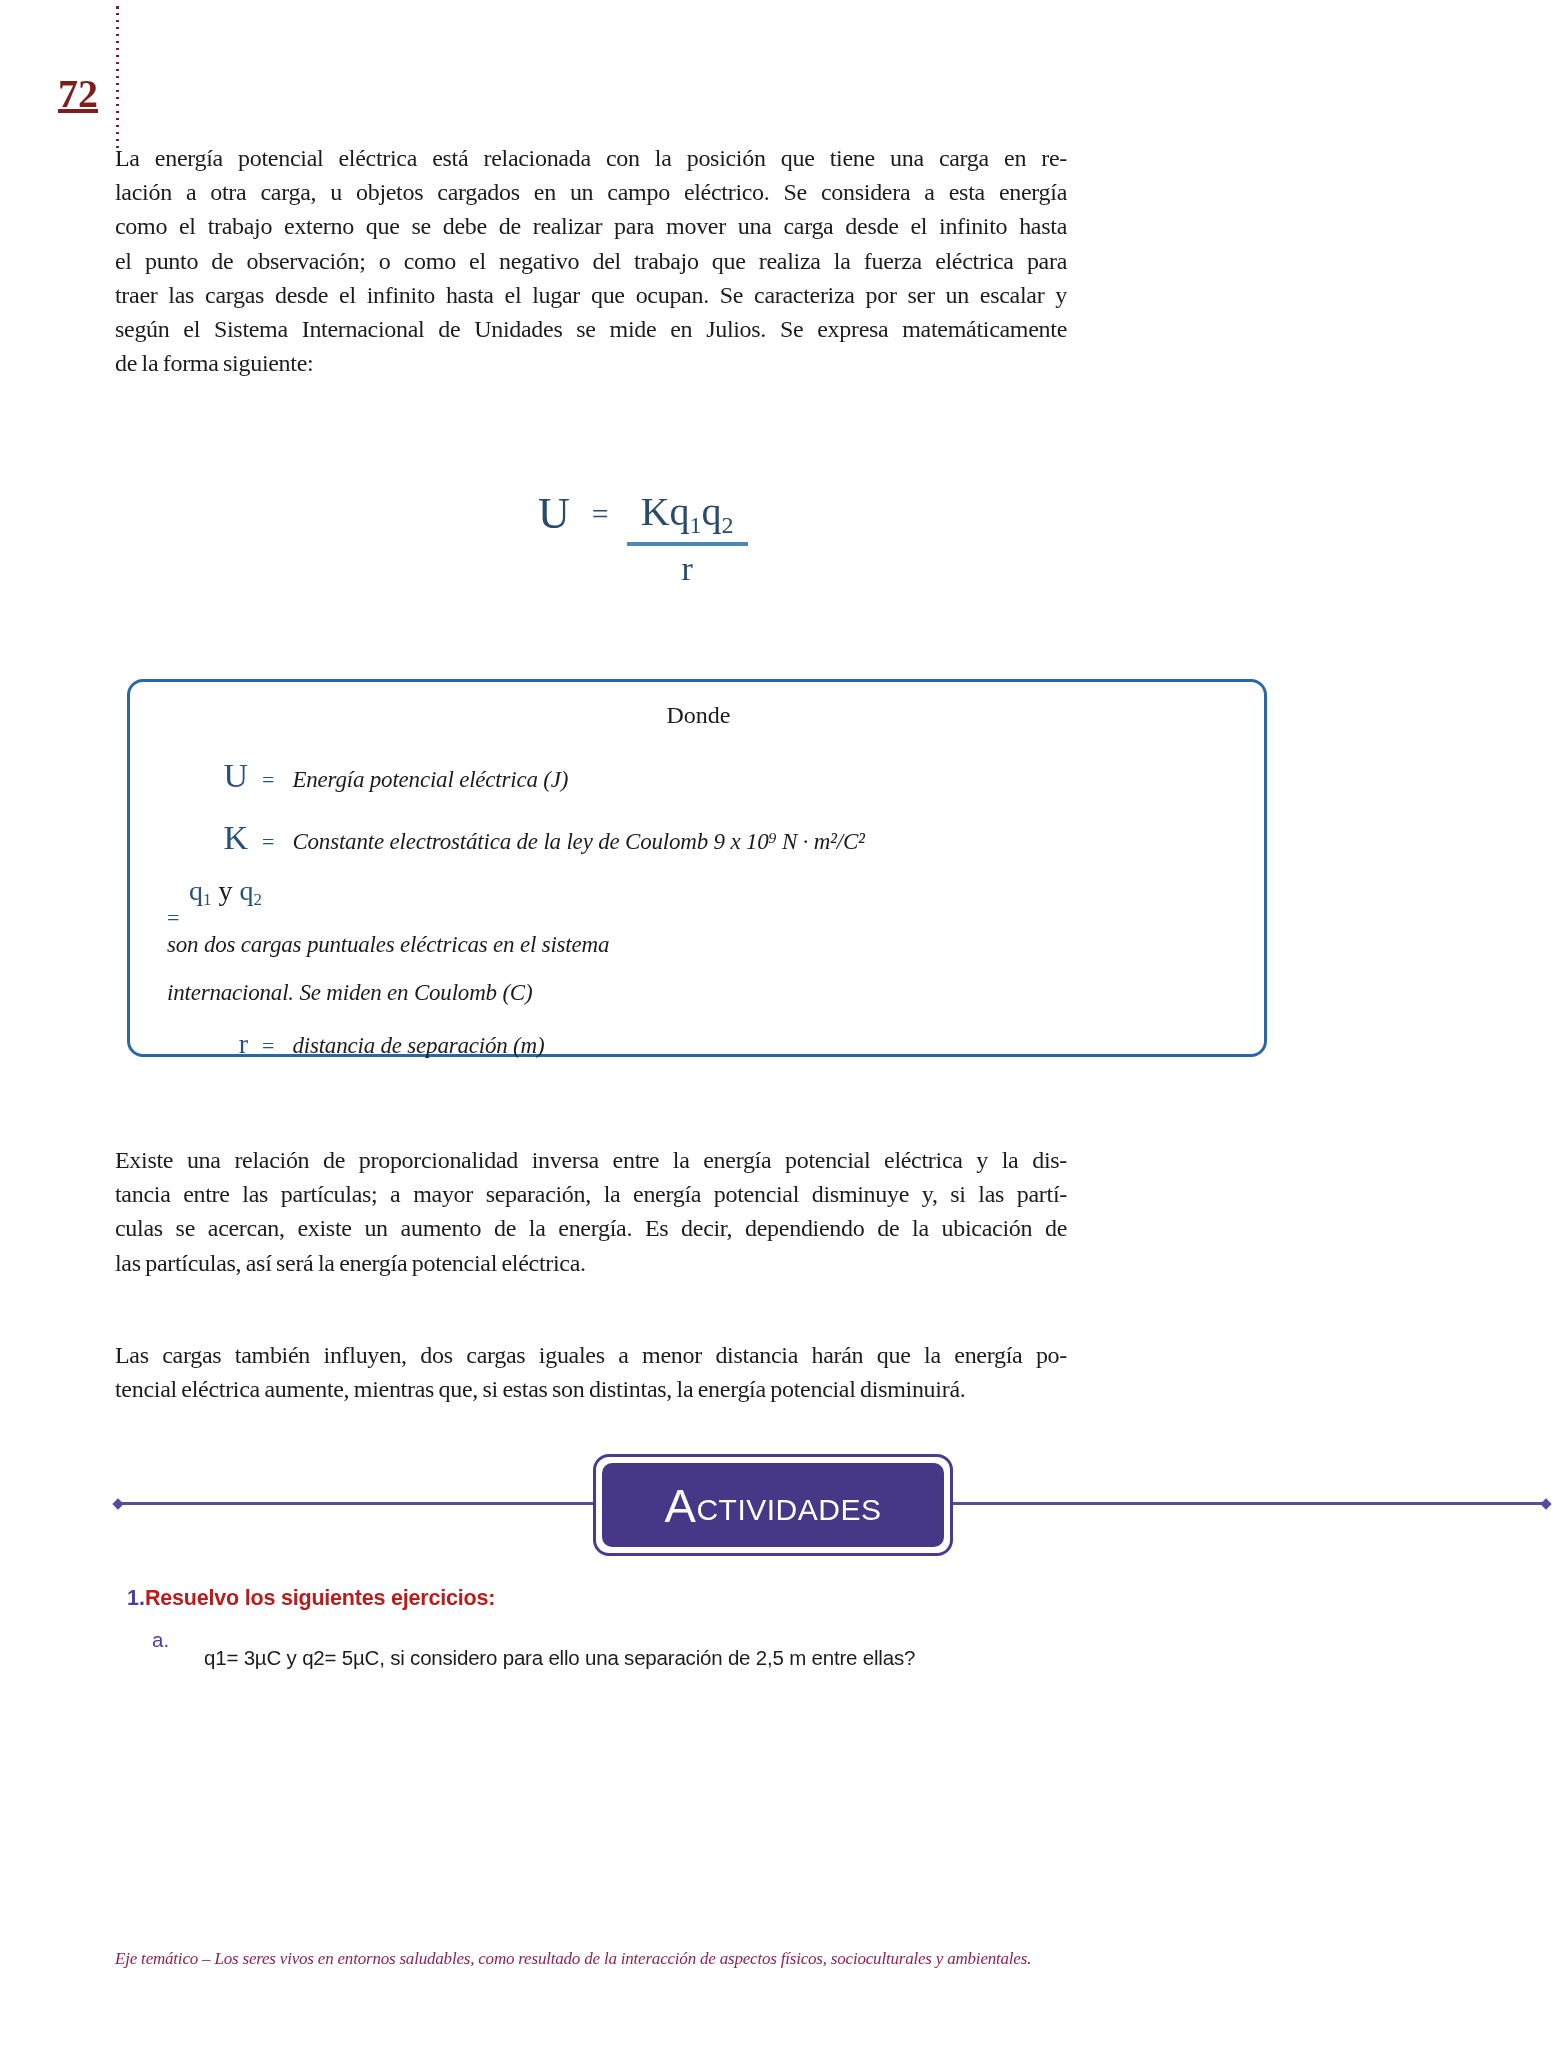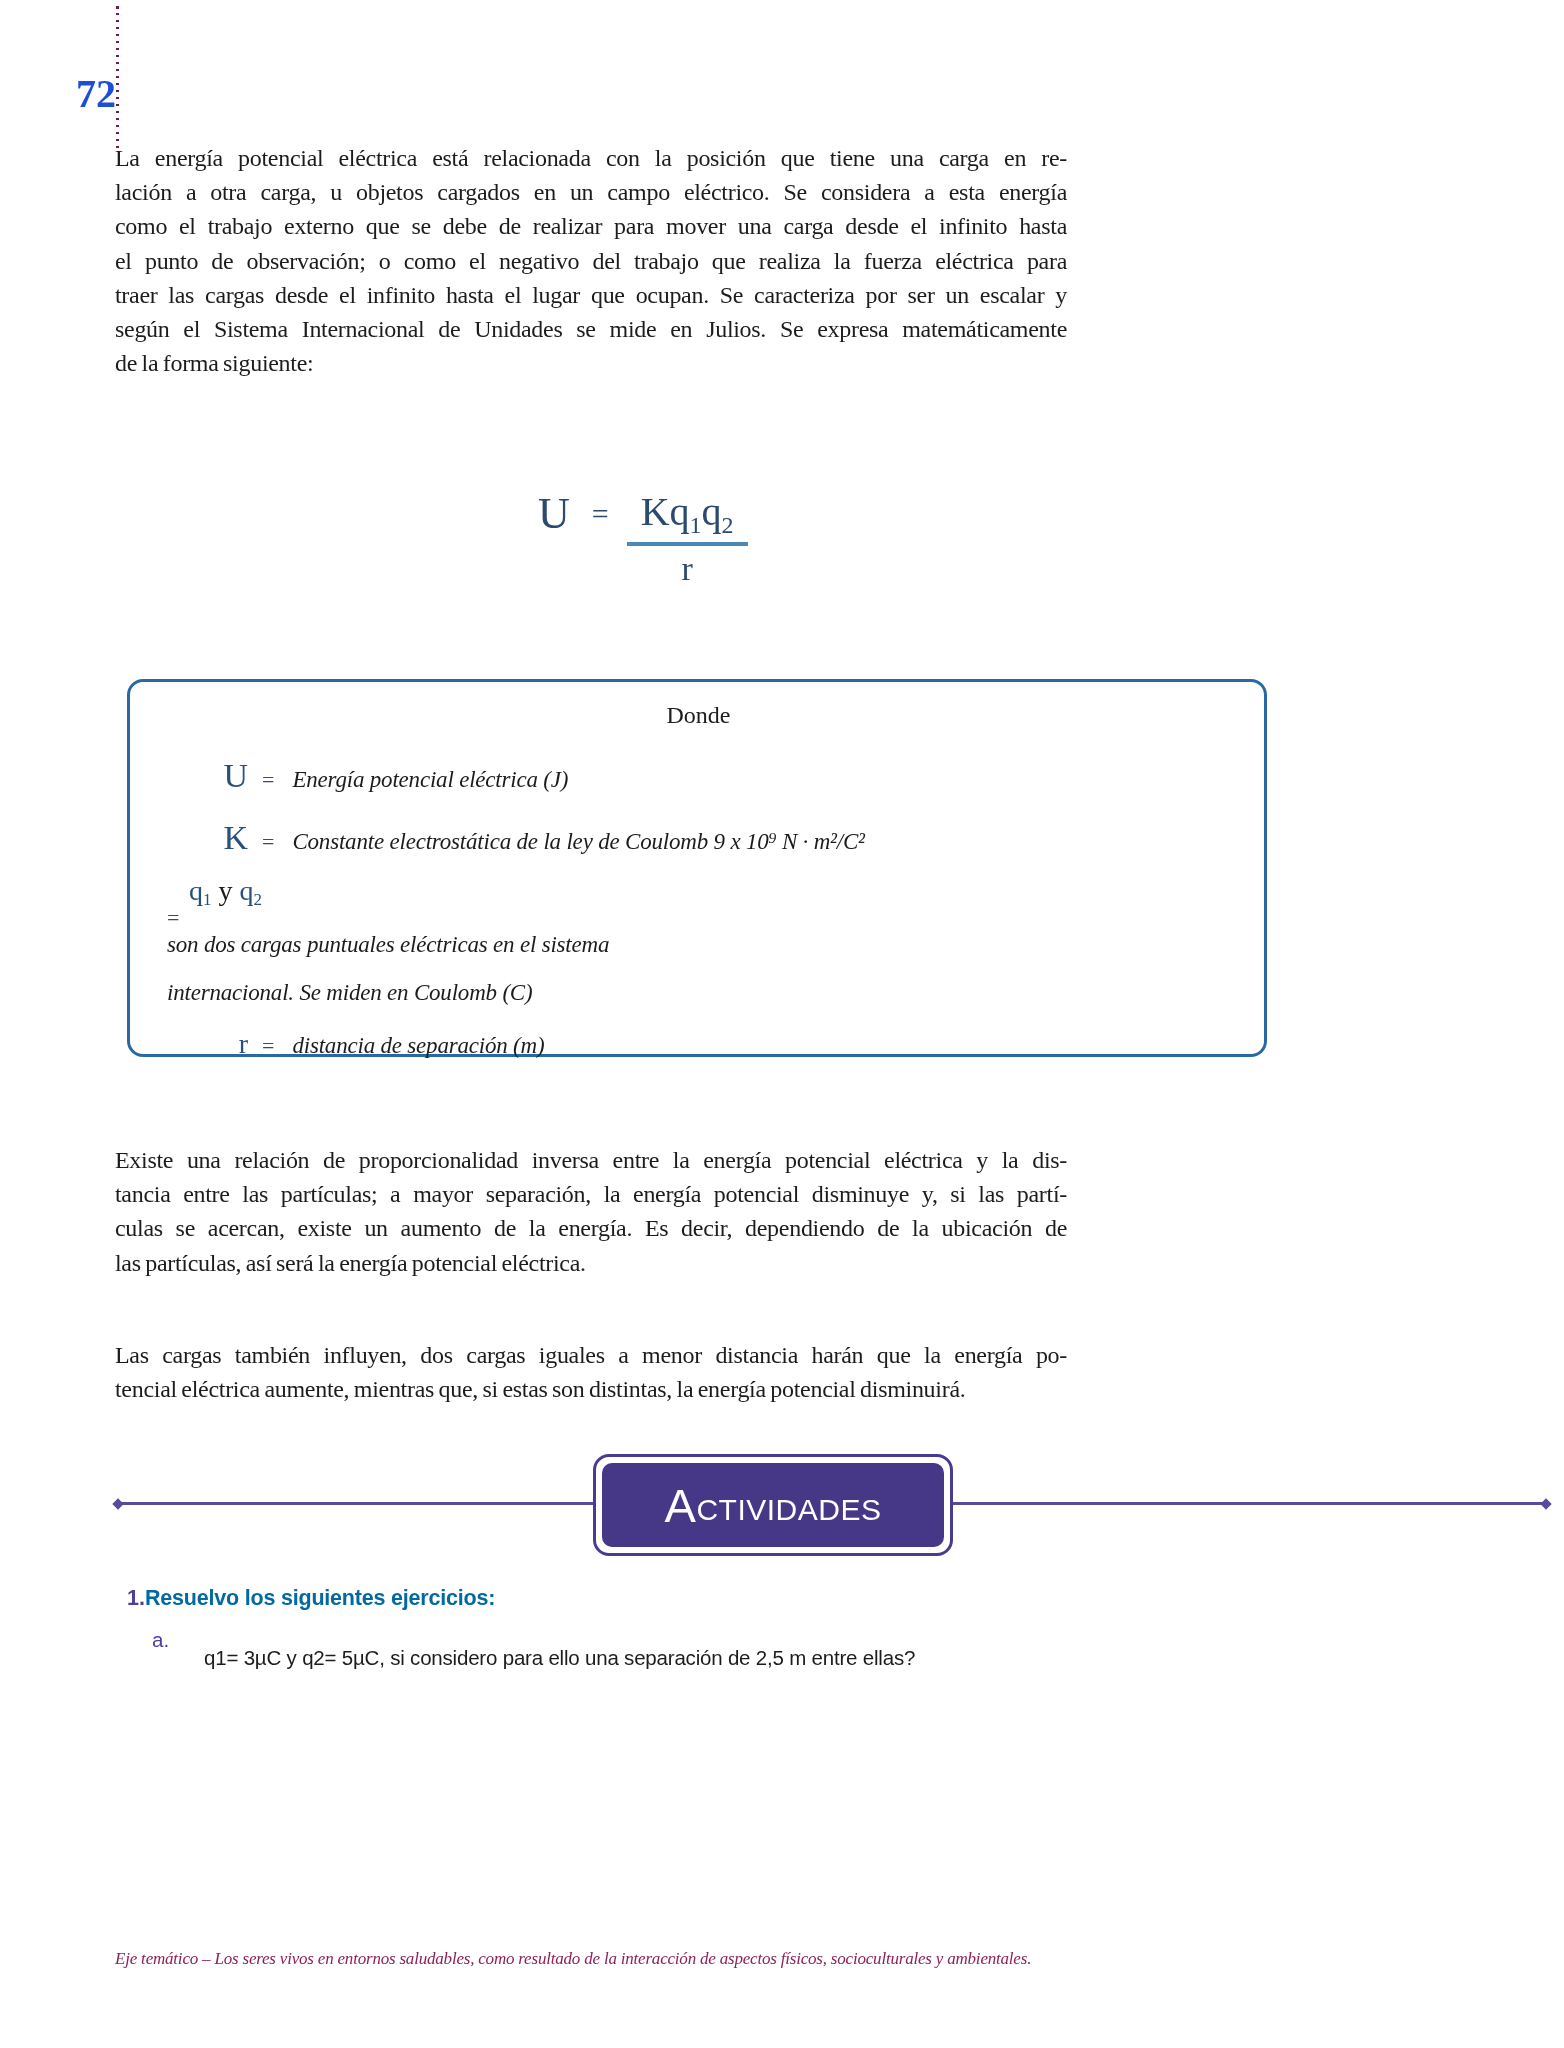--- a/index.html
+++ b/index.html
@@ -6,23 +6,24 @@
   #page{
     position:relative;
     width:1564px;height:2048px;
     background:#ffffff;
     font-family:"Liberation Serif",serif;
     color:#1c1c1c;
     overflow:hidden;
   }
   
   .pagenum{
-    position:absolute;left:76px;top:74px;
+    position:absolute;left:58px;top:74px;
     font:bold 40px/1 "Liberation Serif",serif;
-    color:#1d4ed8;
+    color:#7f1d1d;
+    text-decoration:underline;
   }
   .dotted-rule{
     position:absolute;left:116px;top:6px;width:3px;height:142px;
     background:repeating-linear-gradient(to bottom,#6e1b50 0 2.5px,transparent 2.5px 7px);
   }
   
   .textcol{position:absolute;left:115px;width:952px;}
   .jline{
     font-size:24px;line-height:34.2px;
     letter-spacing:-0.3px;word-spacing:-1.2px;
@@ -88,21 +89,21 @@
   }
   .banner-inner .bigA{font-size:47px;line-height:1;}
   .banner-inner .rest{font-size:30px;line-height:1;margin-top:9px;}
   
   .act-item1{
     position:absolute;left:127px;top:1586px;
     font-family:"Liberation Sans",sans-serif;font-size:21.5px;
     display:flex;
   }
   .act-item1 .marker{color:#4e3e9e;font-weight:bold;}
-  .act-item1 .txt{color:#0369a1;font-weight:bold;letter-spacing:-0.2px;}
+  .act-item1 .txt{color:#b91c1c;font-weight:bold;letter-spacing:-0.2px;}
   .act-a{
     position:absolute;left:152px;top:1628px;width:915px;
     font-family:"Liberation Sans",sans-serif;font-size:20.5px;
     display:flex;align-items:flex-start;
   }
   .act-a .marker{color:#4e3e9e;width:38px;flex:none;}
   .act-a .qtext{flex:1;}
   .act-a .l1{
     text-align:justify;text-align-last:justify;
     letter-spacing:-0.3px;line-height:24px;

